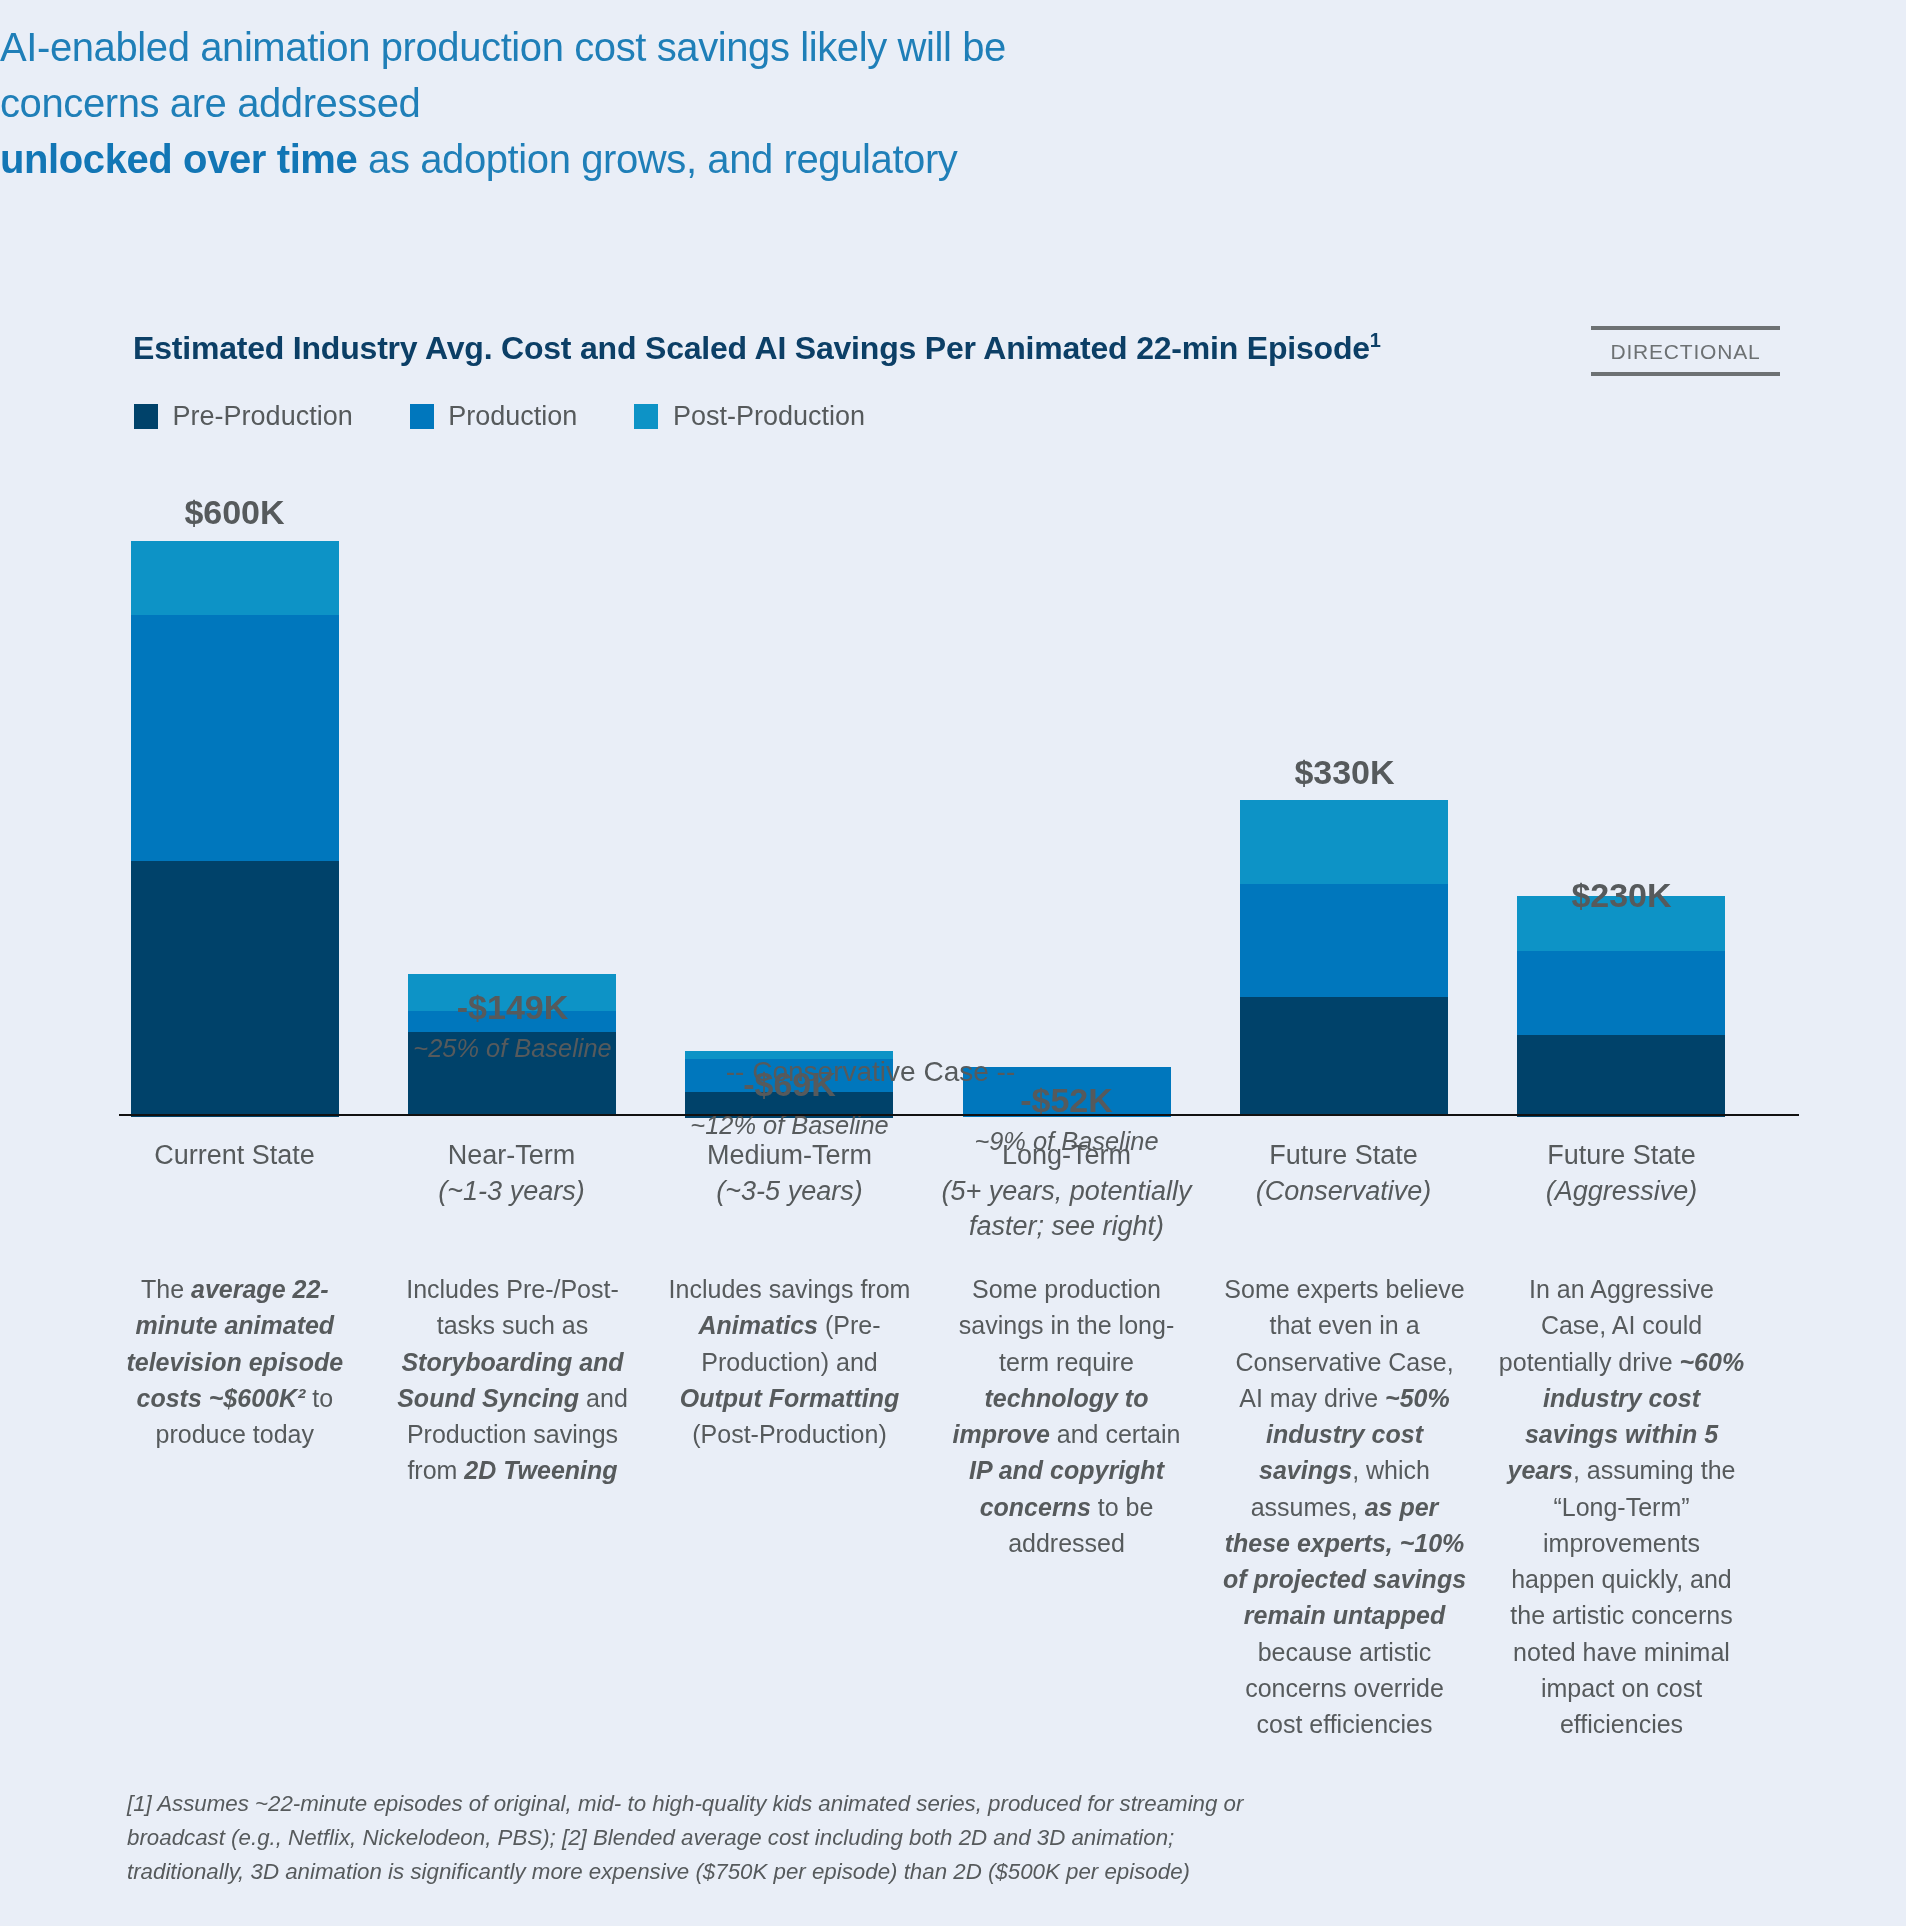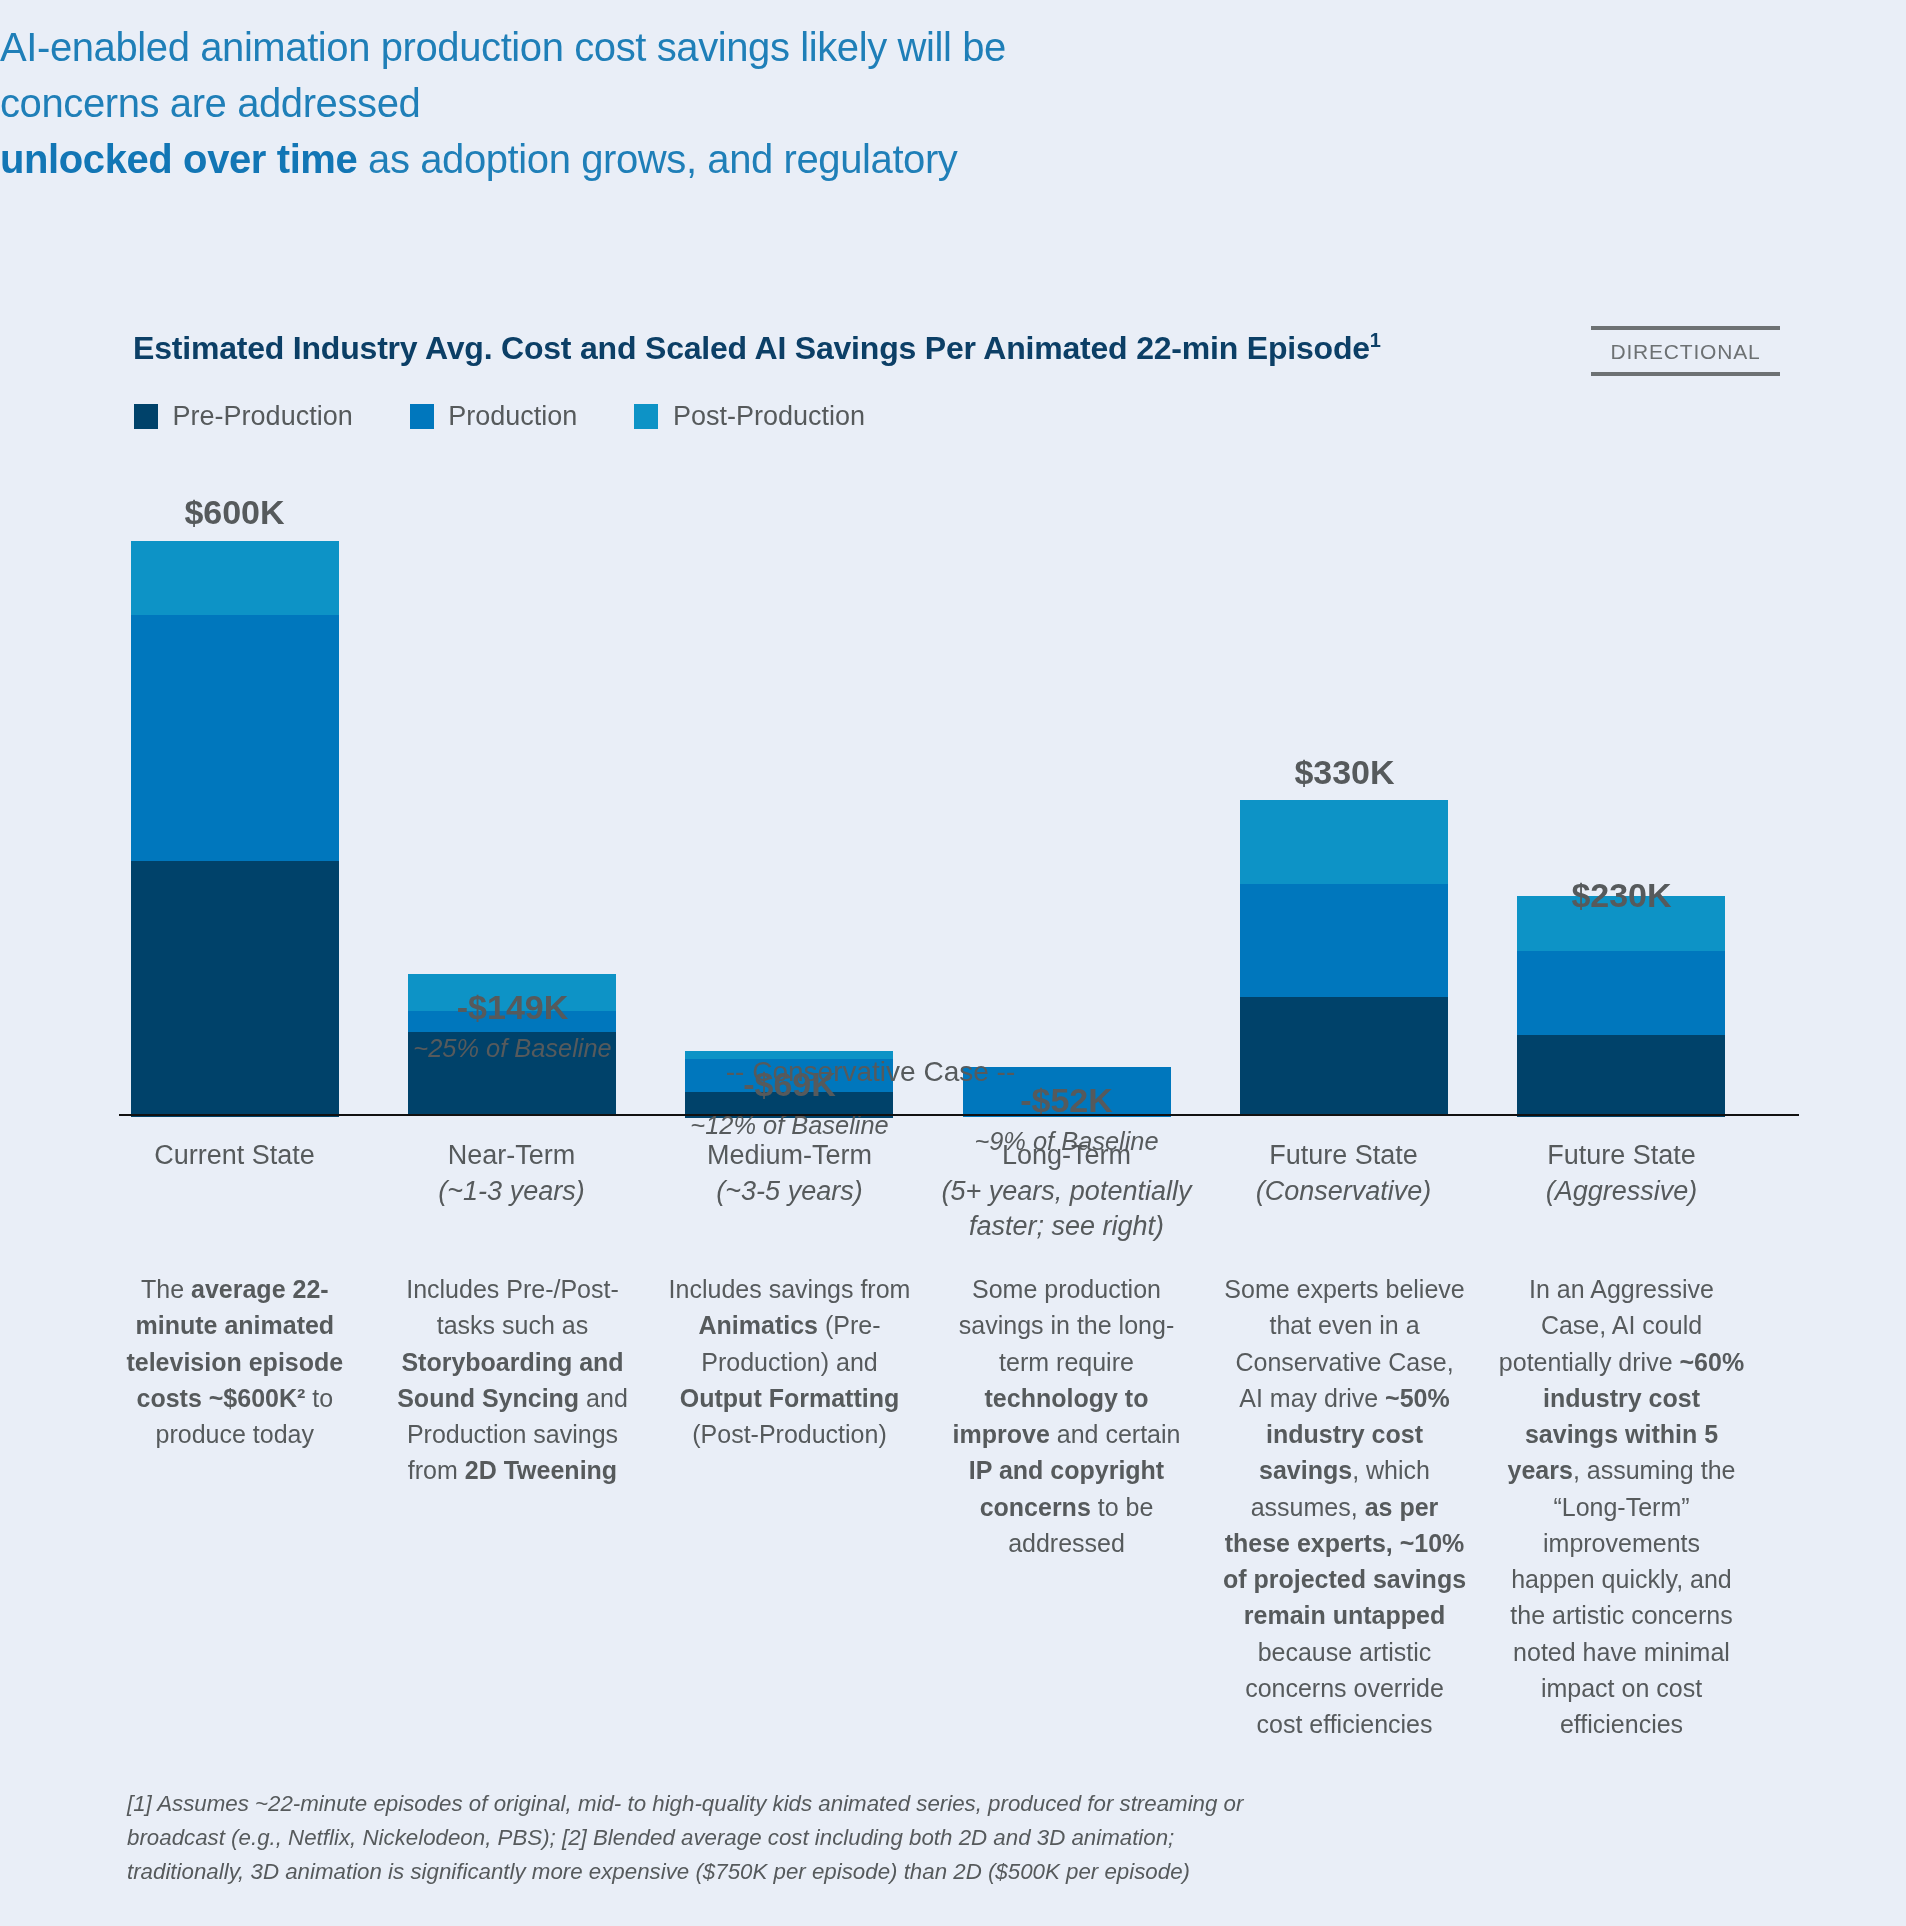--- a/index.html
+++ b/index.html
@@ -70,21 +70,21 @@
   }
 
   
   .cats{position:absolute;left:119px;top:1138px;width:1680px;height:146px;}
   .cat{position:absolute;width:285px;text-align:center;font-size:27px;line-height:1.32;color:#565a5c;}
   .cat .sub{font-style:italic;display:block;}
 
   
   .descs{position:absolute;left:119px;top:1271px;width:1680px;}
   .desc{position:absolute;width:247px;text-align:center;font-size:25px;line-height:1.45;color:#565a5c;}
-  .desc b{font-weight:700;}
+  .desc b{font-weight:700;font-style:italic;}
 
   
   .footnotes{
     position:absolute;left:127px;top:1787px;width:1656px;
     font-size:22.3px;line-height:1.52;font-style:italic;color:#565a5c;
   }
 </style>
 </head>
 <body>
 

